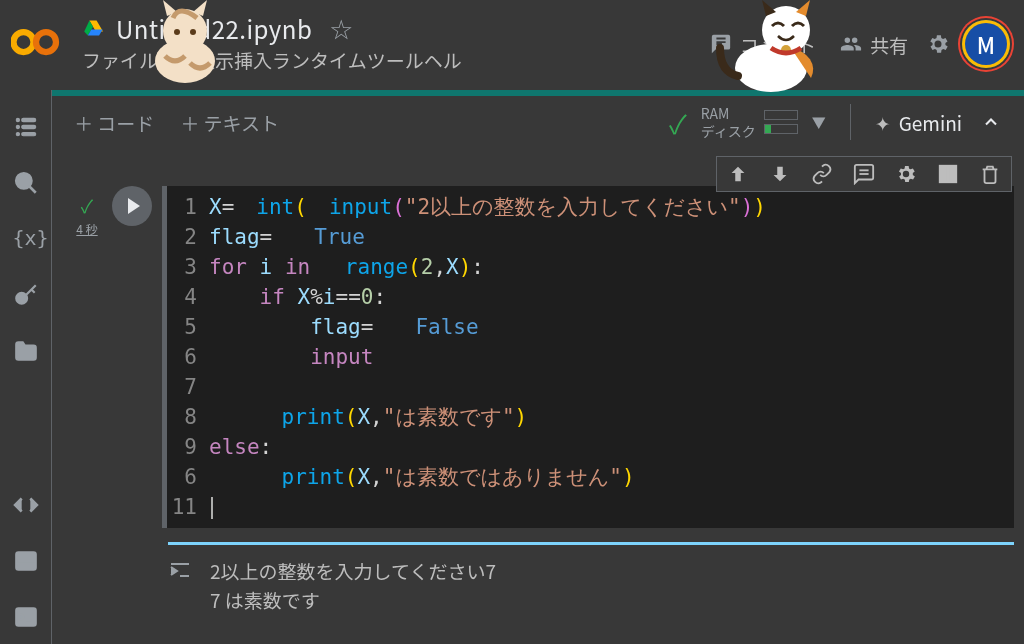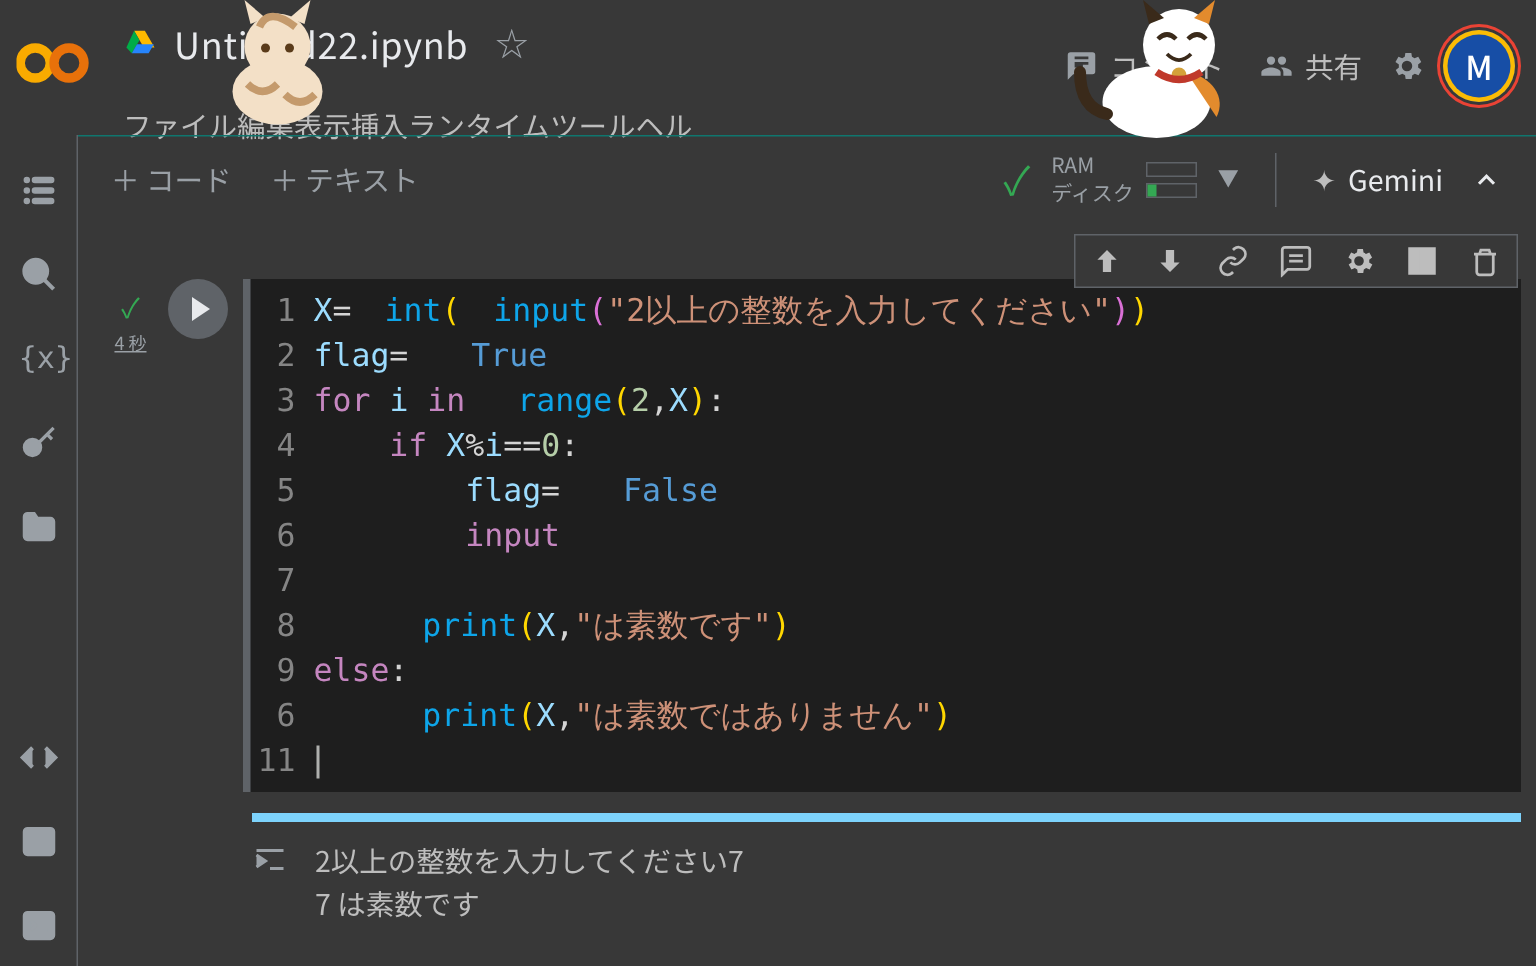--- a/index.html
+++ b/index.html
@@ -20,21 +20,21 @@
   .logo {
     width: 56px; height: 56px; margin-top: 4px;
     display: flex; align-items: center; justify-content: center;
   }
   .logo-svg { width: 50px; height: 32px; }
   .title-area { flex: 1; padding-left: 18px; }
   .title-row { display: flex; align-items: center; gap: 12px; height: 36px; }
   .drive-icon { width: 22px; height: 20px; }
   .file-title { font-size: 24px; color: #e8eaed; font-weight: 400; letter-spacing: .5px;}
   .star-icon { color: #9aa0a6; font-size: 22px; margin-left: 6px; }
-  .menu-row { display: flex; margin-top: 24px; font-size: 19px; color: #bdbdbd; }
+  .menu-row { display: flex; margin-top: 0; font-size: 19px; color: #bdbdbd; }
   .menu-row span { cursor: pointer; }
   .header-right {
     display: flex; align-items: center; gap: 12px; margin-top: 10px;
   }
   .hdr-btn {
     display: flex; align-items: center; gap: 8px;
     color: #bdbdbd; font-size: 19px; cursor: pointer;
     padding: 4px 6px;
   }
   .gear-icon { width: 24px; height: 24px; fill: #9aa0a6; }
@@ -52,21 +52,21 @@
     z-index:-1;
   }
   .avatar-inner{
     width:42px;height:42px;border-radius:50%;
     background:#174ea6;display:flex;align-items:center;justify-content:center;
   }
 
   
   .toolbar {
     height: 58px;
-    border-top: 1px solid #0f766e;
+    border-top: 6px solid #0f766e;
     display: flex; align-items: center;
     padding: 0 18px 0 74px;
     position: relative;
   }
   .tb-left { display: flex; gap: 26px; }
   .tb-btn { color: #9aa0a6; font-size: 19px; cursor: pointer; }
   .tb-right { margin-left: auto; display: flex; align-items: center; gap: 14px; }
   .check { color: #34a853; font-size: 26px; }
   .ram-block { font-size: 14px; color: #9aa0a6; text-align: right; line-height: 1.3; display:flex; align-items:center; gap:8px;}
   .ram-labels{text-align:left;}
@@ -148,21 +148,21 @@
   .tk-op{color:#d4d4d4;}
   .tk-pun{color:#ffd700;}
   .tk-pun2{color:#da70d6;}
   .cursor{display:inline-block;width:2px;height:22px;background:#aeafad;vertical-align:middle;margin-left:2px;}
 
   .output{
     margin:14px 0 0 96px;
     display:flex; gap:18px;
     font-size:19px; color:#bdbdbd;
     padding-bottom:10px;
-    border-top:6px solid #7dd3fc;
+    border-top:3px solid #7dd3fc;
     padding-top:12px;
   }
   .out-icon{width:24px;height:24px;fill:#9aa0a6;flex-shrink:0;margin-top:2px;}
   .out-text{line-height:1.5;}
 
   
   .cat{position:absolute;z-index:20;}
 </style>
 </head>
 <body>

